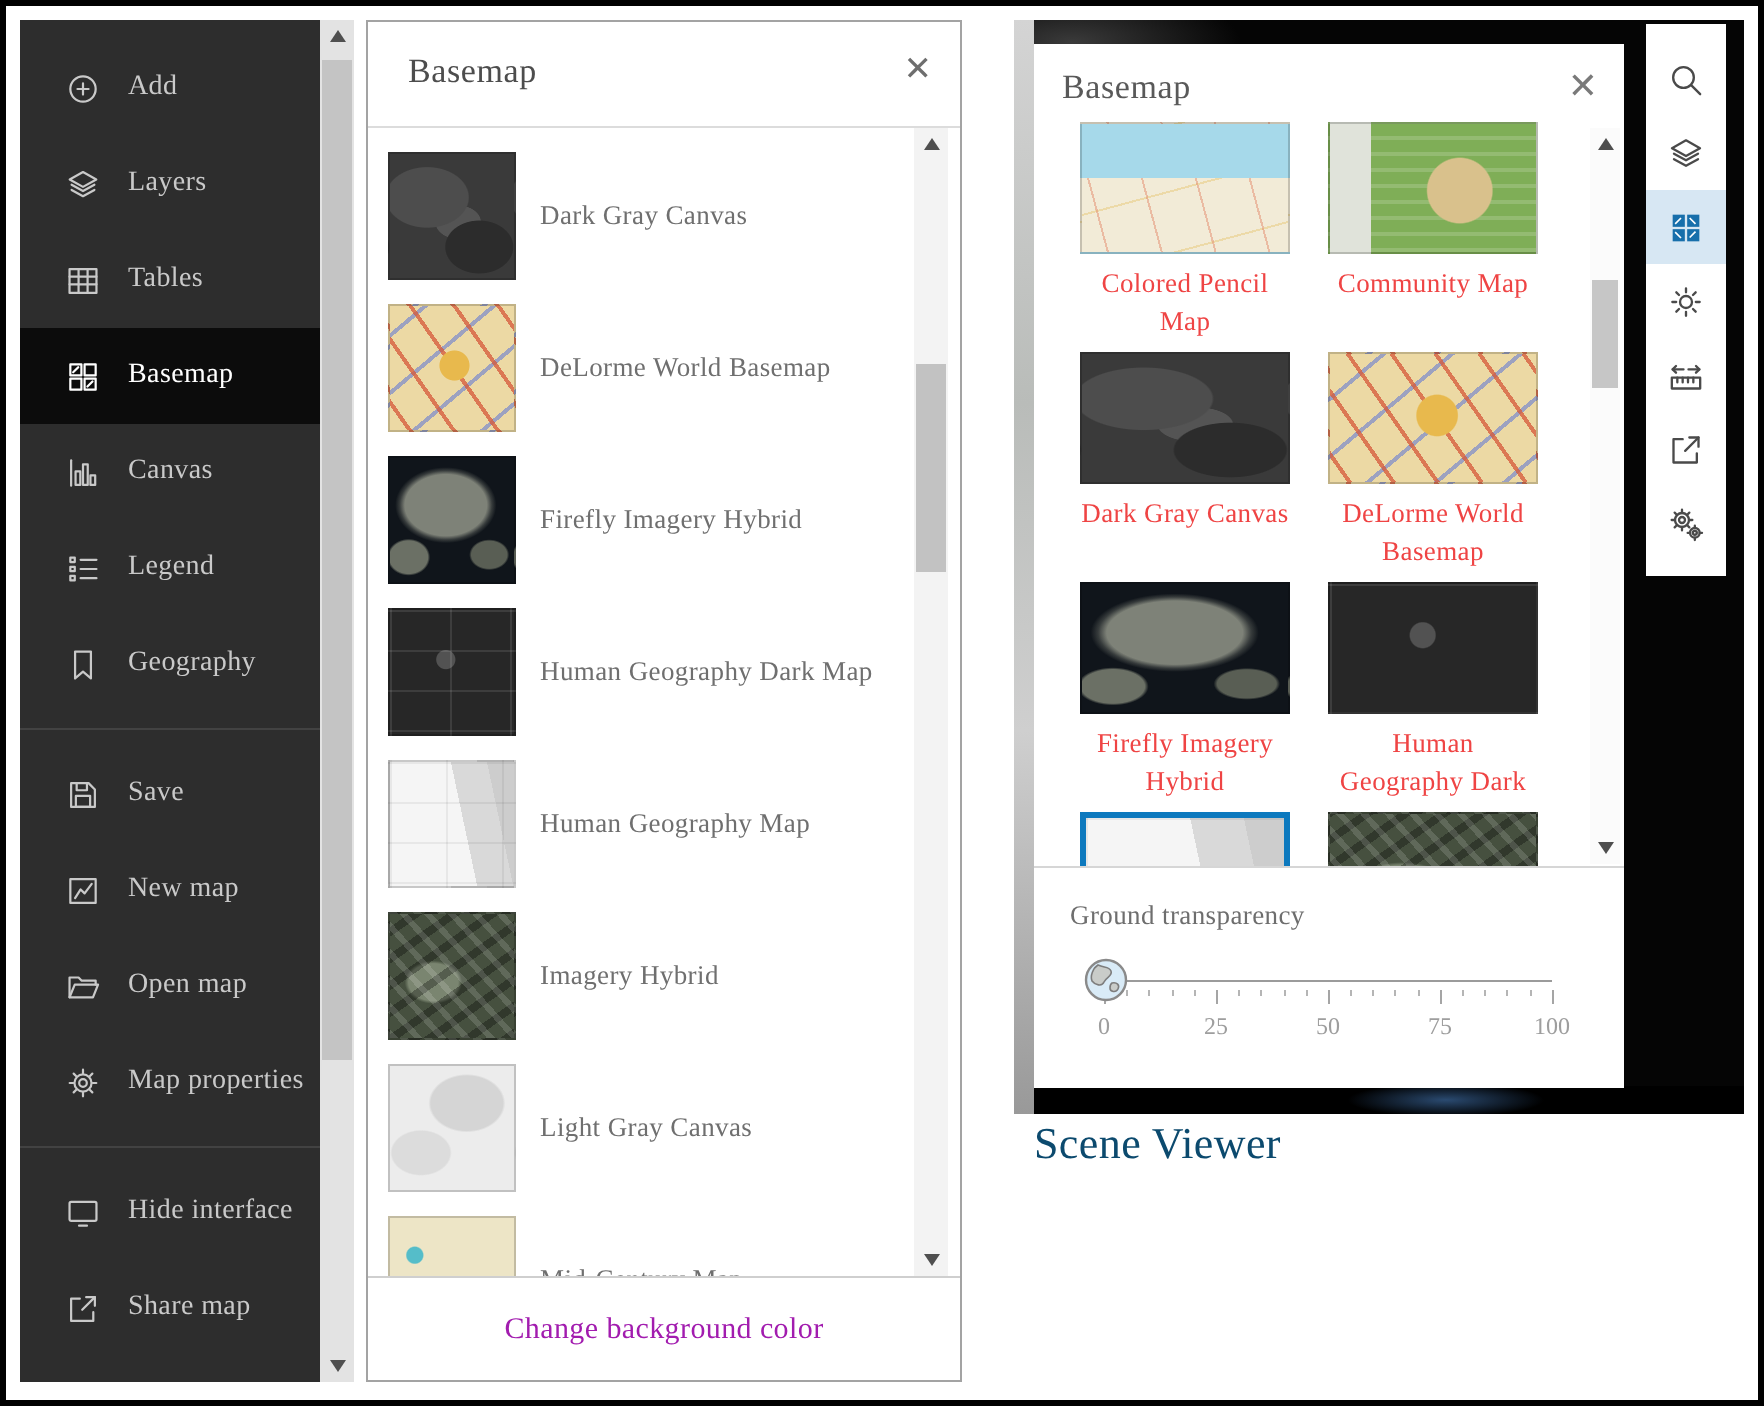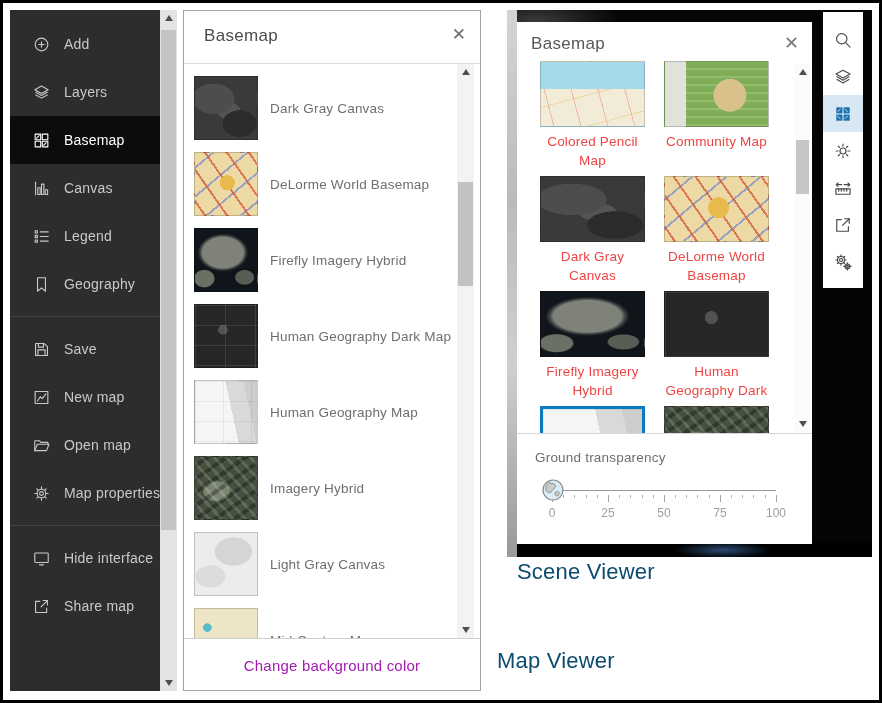--- a/index.html
+++ b/index.html
@@ -1,16 +1,16 @@
 <!DOCTYPE html>
 <html><head>
 <meta charset="utf-8">
 <style>
   html,body{margin:0;padding:0;background:#ffffff;font-family:"Liberation Sans","DejaVu Sans",sans-serif;}
-  .frame{position:relative;width:882px;height:703px;background:#fff;overflow:hidden;}
+  .frame{position:relative;width:882px;height:703px;background:#fff;overflow:hidden;font-family:Liberation Serif, serif;}
   .frame::after{content:"";position:absolute;inset:0;box-shadow:inset 0 0 0 3px #000;pointer-events:none;}
 
   
   .sidebar{position:absolute;left:10px;top:10px;width:150px;height:681px;background:#2d2d2d;padding-top:10px;box-sizing:border-box;}
   .s-item{height:48px;display:flex;align-items:center;padding-left:22px;color:#c9c9c9;cursor:pointer;}
   .s-item.selected{background:#0c0c0c;color:#ffffff;}
   .s-icon{width:19px;height:19px;flex:0 0 19px;display:inline-flex;}
   .s-icon svg{width:19px;height:19px;}
   .s-label{margin-left:13px;font-size:14px;letter-spacing:.2px;white-space:nowrap;}
   .s-divider{height:1px;background:#424242;margin:8px 0;}
@@ -107,20 +107,29 @@
       <div class="s-item">
         <span class="s-icon">
           <svg viewBox="0 0 24 24" fill="none" stroke="currentColor" stroke-width="1.4" stroke-linecap="round" stroke-linejoin="round">
             <path d="M12 3.8 20.4 8.5 12 13.2 3.6 8.5Z"></path>
             <path d="M4.8 11.8 12 15.8 19.2 11.8"></path>
             <path d="M4.8 15.1 12 19.1 19.2 15.1"></path>
           </svg>
         </span>
         <span class="s-label">Layers</span>
       </div>
+      <div class="s-item">
+        <span class="s-icon">
+          <svg viewBox="0 0 24 24" fill="none" stroke="currentColor" stroke-width="1.4" stroke-linecap="round" stroke-linejoin="round">
+            <rect x="3.5" y="4.5" width="17" height="15"></rect>
+            <path d="M3.5 9.3h17M3.5 14.1h17M9.2 4.5v15M14.9 4.5v15"></path>
+          </svg>
+        </span>
+        <span class="s-label">Tables</span>
+      </div>
       <div class="s-item selected">
         <span class="s-icon">
           <svg viewBox="0 0 24 24" fill="none" stroke="currentColor" stroke-width="1.4" stroke-linecap="round" stroke-linejoin="round">
             <rect x="4" y="4" width="7" height="7"></rect>
             <rect x="13" y="4" width="7" height="7"></rect>
             <rect x="4" y="13" width="7" height="7"></rect>
             <rect x="13" y="13" width="7" height="7"></rect>
             <path d="M5.8 9 9 5.8M14.8 18 18 14.8"></path>
           </svg>
         </span>
@@ -443,14 +452,13 @@
               <circle cx="17.3" cy="17.3" r="1.2"></circle>
               <circle cx="17.3" cy="17.3" r="2.9"></circle>
               <path d="M17.3 13v1.4M17.3 20.2v1.4M13 17.3h1.4M20.2 17.3h1.4"></path>
             </svg>
           </span>
         </div>
       </div>
   </section>
 
   <div class="caption cap-scene">Scene Viewer</div>
-  <div class="caption cap-map">Map Viewer</div>
 </div>
 
 </body></html>

